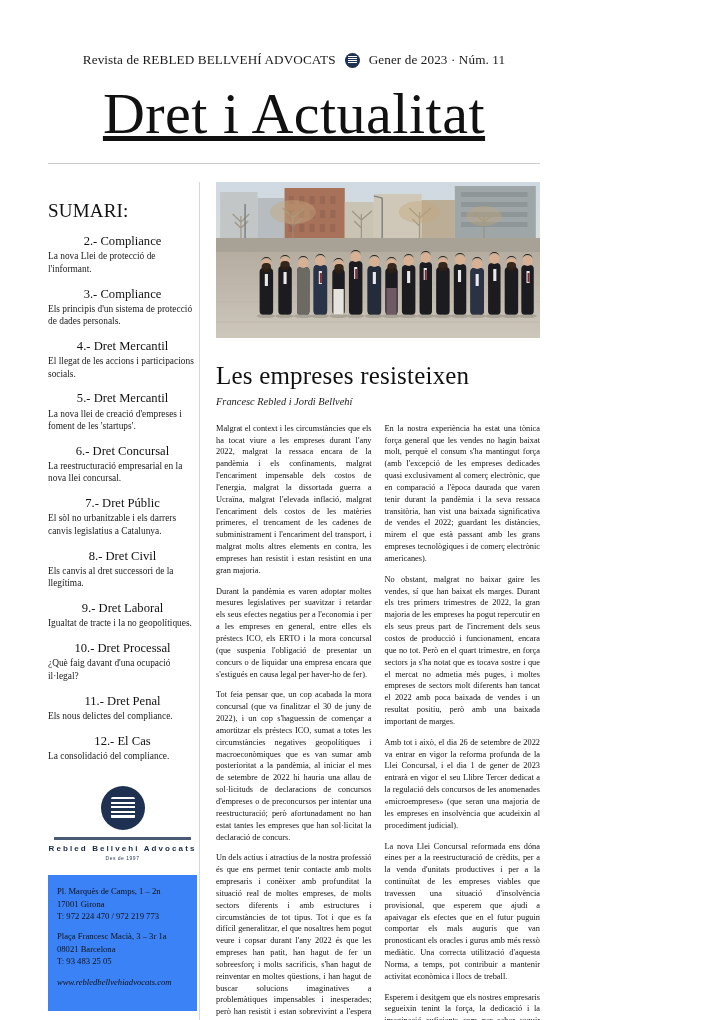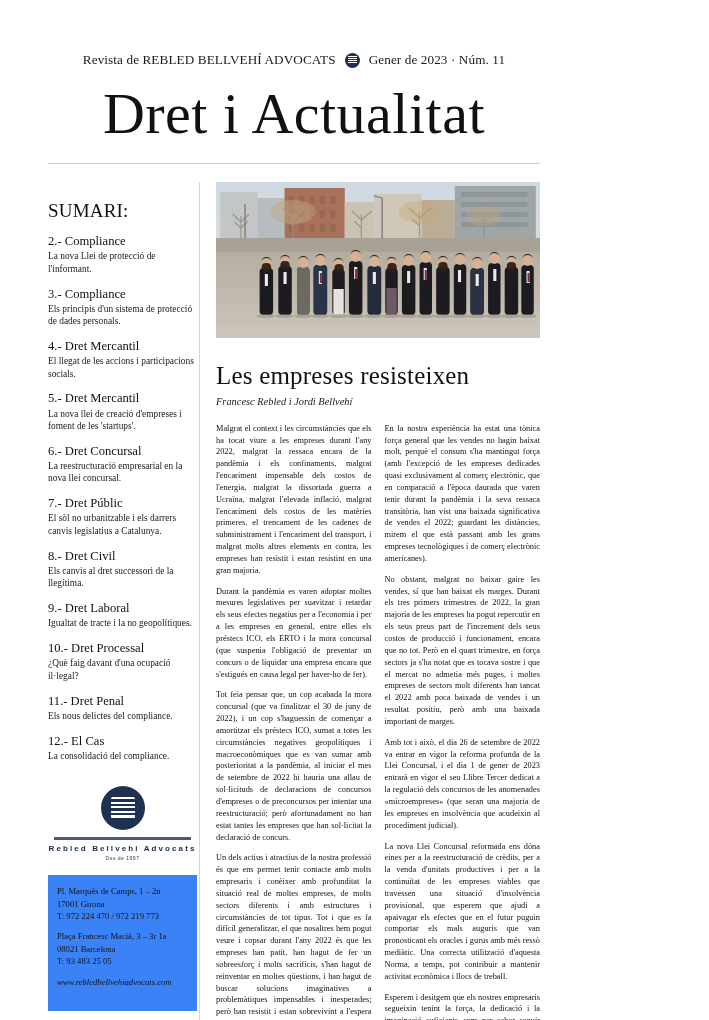--- a/index.html
+++ b/index.html
@@ -62,20 +62,21 @@
   }
 
   .title {
     text-align: center;
     font-size: 58px;
     line-height: 1.02;
     font-weight: normal;
     margin: 16px 0 15px 0;
     letter-spacing: 0.5px;
     font-family: "Liberation Serif", "DejaVu Serif", serif;
+    text-decoration: underline;
   }
   .title-rule {
     border: 0;
     border-top: 1px solid #c9ccd2;
     margin: 20px 0 0 0;
   }
 
   
   .content {
     display: flex;
@@ -101,20 +102,21 @@
     margin: 18px 0 12px 0;
     font-weight: normal;
     letter-spacing: 0.2px;
   }
   .sumari-item { margin-bottom: 11.5px; }
   .sumari-item h3 {
     font-size: 12.6px;
     font-weight: normal;
     margin: 0 0 1px 0;
     line-height: 1.2;
+    text-align: center;
   }
   .sumari-item p {
     font-size: 9.4px;
     line-height: 1.32;
     margin: 0;
     color: #1a1a1a;
   }
 
   .firm-logo {
     margin: 24px 0 0 0;

